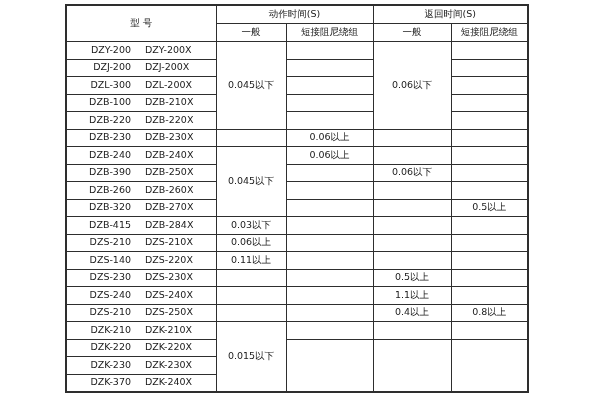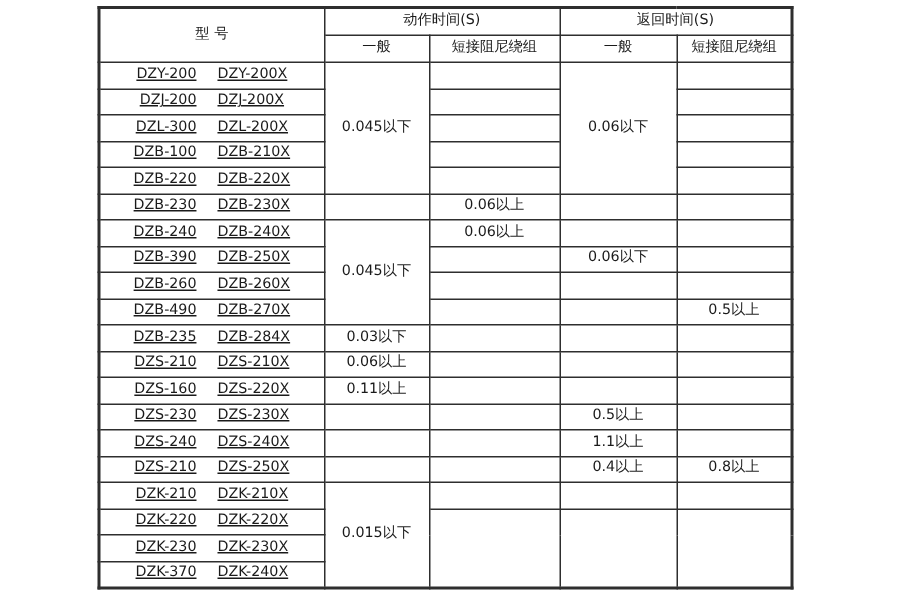--- a/index.html
+++ b/index.html
@@ -16,21 +16,21 @@
   th,td{
     border:1px solid #2e2e2e;
     text-align:center;vertical-align:middle;
     font-size:9.5px;font-weight:normal;
     padding:0;line-height:1.15;
     overflow:hidden;white-space:nowrap;
   }
   thead tr.group-row th{height:17px;}
   thead tr.sub-row th{height:17px;}
   tbody td{height:16.5px;}
-  td.model span{display:inline-block;margin:0 7px;text-decoration:underline;}
+  td.model span{display:inline-block;margin:0 7px;}
 </style>
 </head>
 <body>
 
 <div class="page">
   <table>
     <colgroup>
       <col style="width:150px">
       <col style="width:70px">
       <col style="width:87px">
@@ -98,41 +98,41 @@
           <td>0.06以下</td>
           <td></td>
         </tr>
         <tr>
           <td class="model"><span>DZB-260</span><span>DZB-260X</span></td>
           <td></td>
           <td></td>
           <td></td>
         </tr>
         <tr>
-          <td class="model"><span>DZB-490</span><span>DZB-270X</span></td>
+          <td class="model"><span>DZB-320</span><span>DZB-270X</span></td>
           <td></td>
           <td></td>
           <td>0.5以上</td>
         </tr>
         <tr>
-          <td class="model"><span>DZB-235</span><span>DZB-284X</span></td>
+          <td class="model"><span>DZB-415</span><span>DZB-284X</span></td>
           <td>0.03以下</td>
           <td></td>
           <td></td>
           <td></td>
         </tr>
         <tr>
           <td class="model"><span>DZS-210</span><span>DZS-210X</span></td>
           <td>0.06以上</td>
           <td></td>
           <td></td>
           <td></td>
         </tr>
         <tr>
-          <td class="model"><span>DZS-160</span><span>DZS-220X</span></td>
+          <td class="model"><span>DZS-140</span><span>DZS-220X</span></td>
           <td>0.11以上</td>
           <td></td>
           <td></td>
           <td></td>
         </tr>
         <tr>
           <td class="model"><span>DZS-230</span><span>DZS-230X</span></td>
           <td></td>
           <td></td>
           <td>0.5以上</td>

